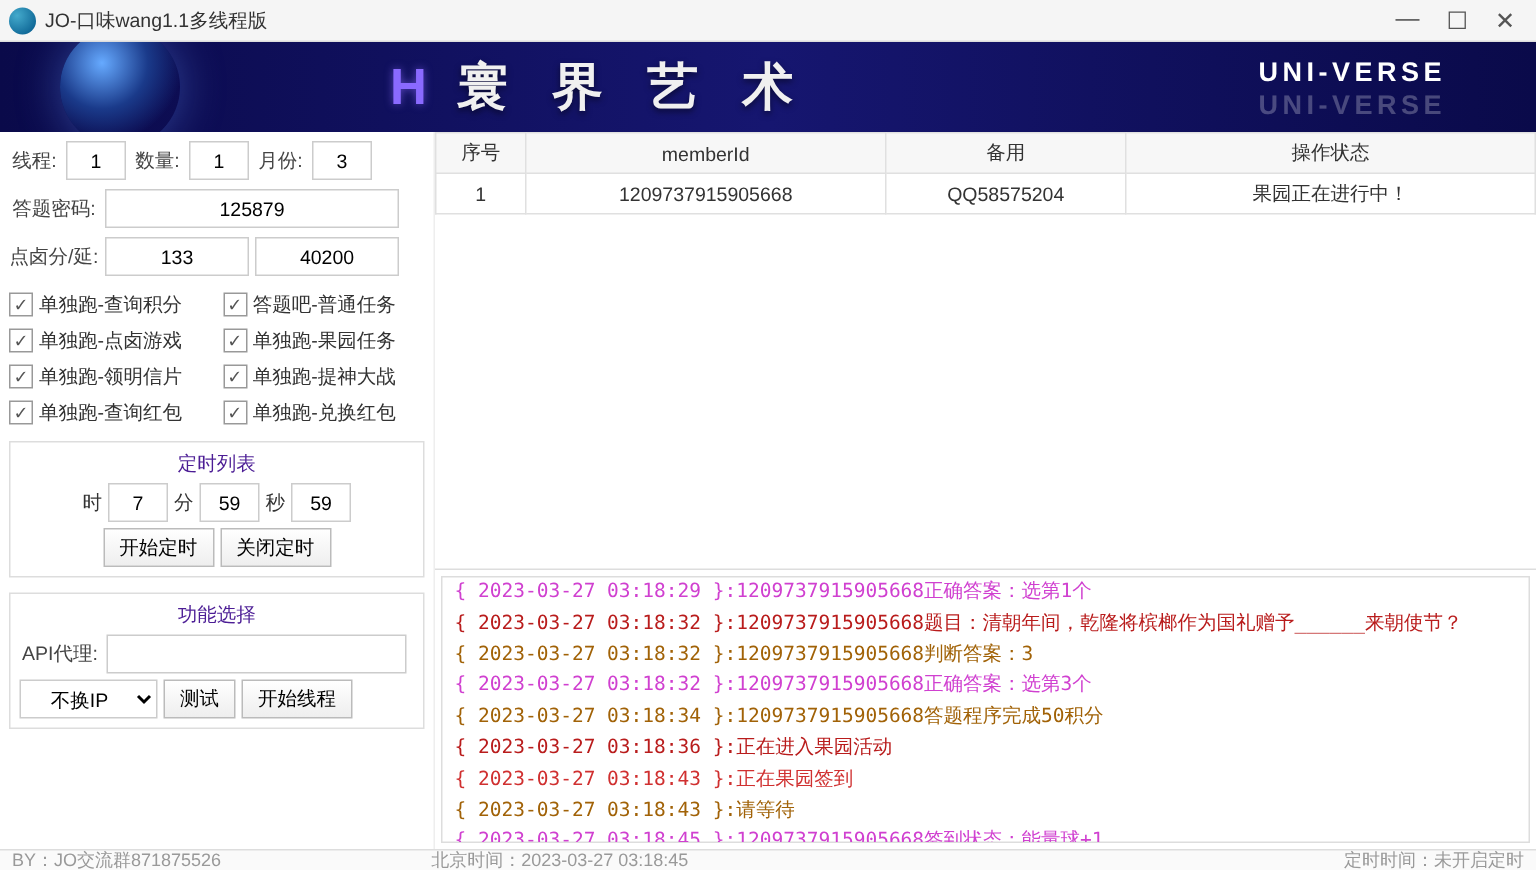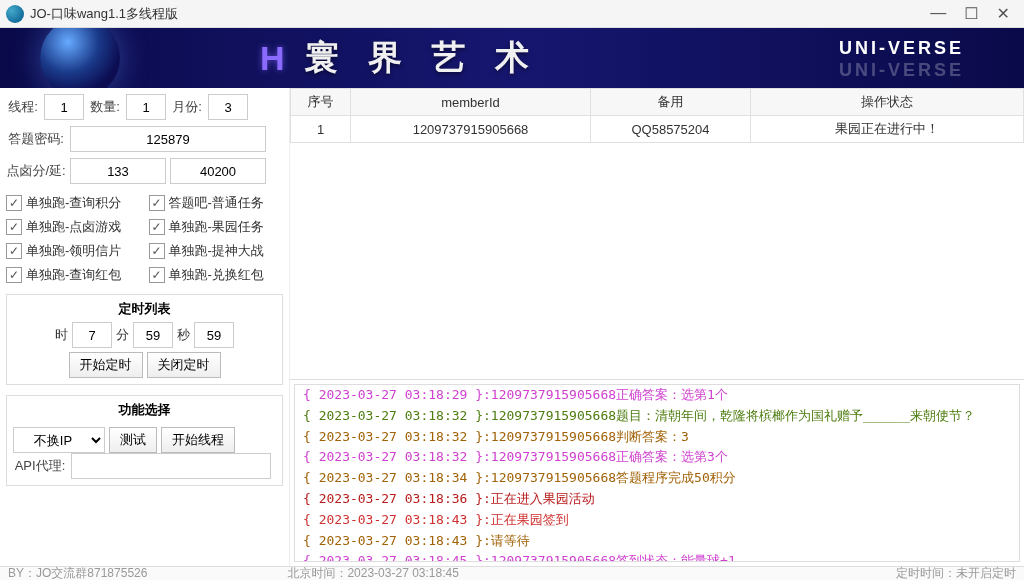--- a/index.html
+++ b/index.html
@@ -133,30 +133,29 @@
 }
 
 .group {
   border: 1px solid #ddd;
   padding: 6px;
   margin-top: 4px;
 }
 .group-title {
   text-align: center;
   font-size: 13px;
-  color: #000000;
+  color: #4c1d95;
   margin-bottom: 4px;
   margin-top: -14px;
   background: #fff;
   display: inline-block;
   padding: 0 8px;
   position: relative;
   left: 50%;
   transform: translateX(-50%);
-  font-weight: bold;
 }
 
 .right-panel {
   flex: 1;
   display: flex;
   flex-direction: column;
 }
 .table-area {
   flex: 1;
   border-bottom: 1px solid #ddd;
@@ -179,21 +178,21 @@
   height: 178px;
   overflow-y: auto;
   border: 1px solid #ddd;
   margin: 4px;
   padding: 0 8px;
   font-family: Consolas, monospace;
   font-size: 13px;
   line-height: 1.6;
 }
 .log-line.magenta { color: #d040d0; }
-.log-line.gray { color: #4d7c0f; }
+.log-line.gray { color: #b91c1c; }
 .log-line.green { color: #a16207; }
 .log-line.purple { color: #b91c1c; }
 .log-line.red { color: #d03030; }
 
 .statusbar {
   height: 14px;
   border-top: 1px solid #ddd;
   display: flex;
   align-items: center;
   padding: 0 8px;
@@ -292,30 +291,30 @@
         <input type="text" class="w40" value="59" style="">
       </div>
       <div class="row" style="justify-content:center;margin-top:4px">
         <button class="btn">开始定时</button>
         <button class="btn">关闭定时</button>
       </div>
     </div>
 
     <div class="group">
       <div class="group-title">功能选择</div>
+      <div class="row">
+        <span class="lbl" style="min-width:54px">API代理:</span>
+        <input type="text" style="width: 200px;" value="">
+      </div>
       <div class="row" style="margin-top:4px">
         <select style="width:92px">
           <option>不换IP</option>
         </select>
         <button class="btn">测试</button>
         <button class="btn">开始线程</button>
-      </div>
-      <div class="row">
-        <span class="lbl" style="min-width:54px">API代理:</span>
-        <input type="text" style="width: 200px;" value="">
       </div>
     </div>
   </div>
 
   <div class="right-panel">
     <div class="table-area">
       <table class="data">
         <thead>
             <tr id="thead-row">
               <th style="width: 60px;">序号</th>

